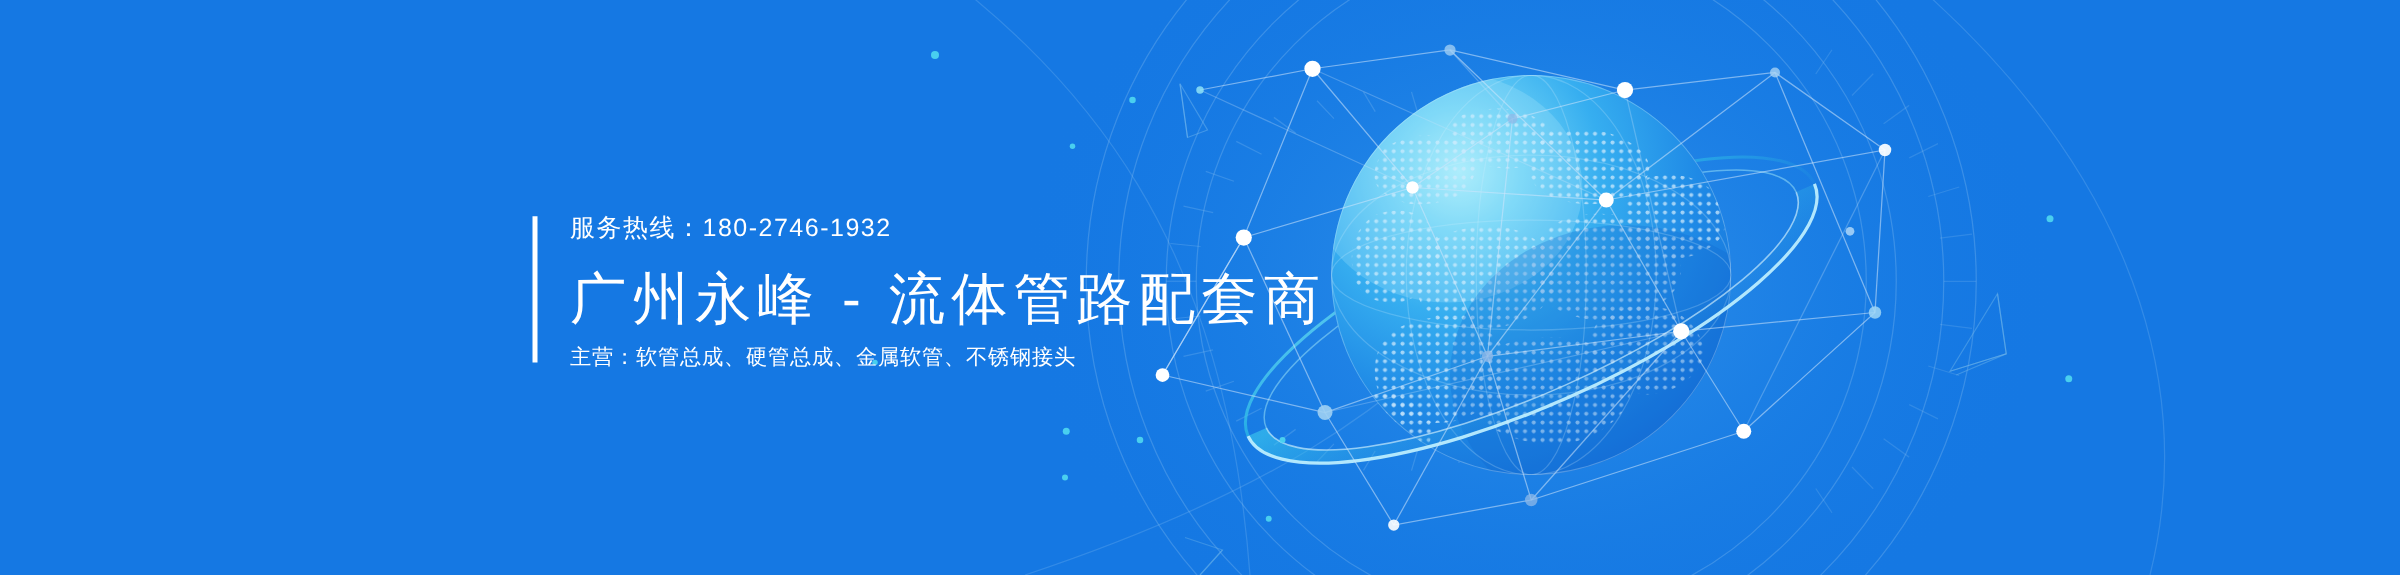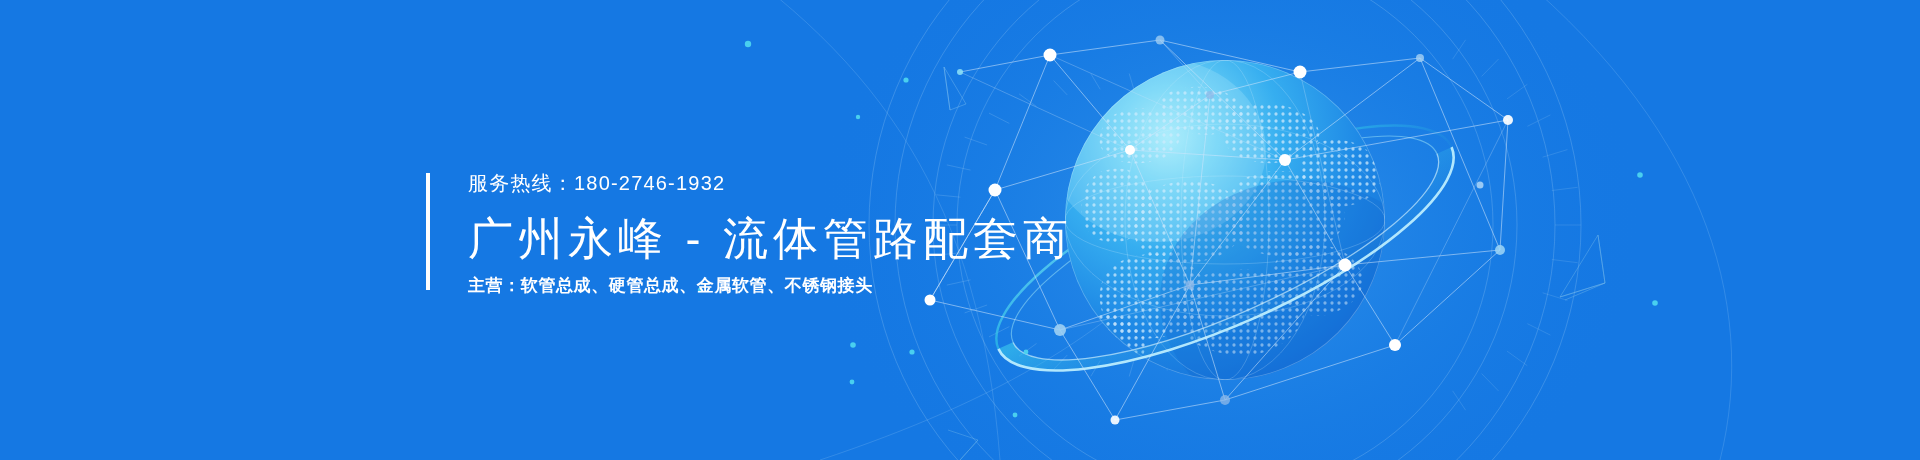--- a/index.html
+++ b/index.html
@@ -33,21 +33,21 @@
     z-index: 5;
   }
   .accent-bar {
     width: 4px;
     background: #ffffff;
     flex: 0 0 4px;
     margin-top: 3px;
     margin-bottom: 0px;
   }
   .text-col {
-    padding-left: 38px;
+    padding-left: 26px;
     display: flex;
     flex-direction: column;
     justify-content: space-between;
   }
   .hotline {
     color: #ffffff;
     font-size: 20px;
     letter-spacing: 1.2px;
     line-height: 26px;
     margin-top: 0px;
@@ -62,21 +62,21 @@
     white-space: nowrap;
     font-weight: 400;
     margin-top: 16px;
   }
   .subline {
     color: #ffffff;
     font-size: 17px;
     line-height: 24px;
     letter-spacing: 0.6px;
     white-space: nowrap;
-    font-weight: 700;
+    font-weight: 400;
     margin-top: 8px;
   }
 </style>
 </head>
 <body>
 
 <div id="banner">
 
   <svg id="bg-svg" viewBox="0 0 1920 460" preserveAspectRatio="none" xmlns="http://www.w3.org/2000/svg">
     <defs>

